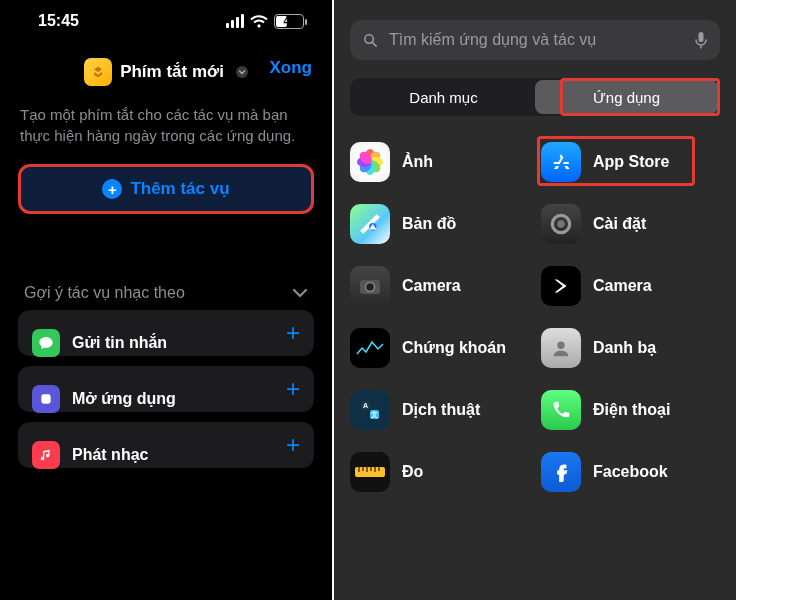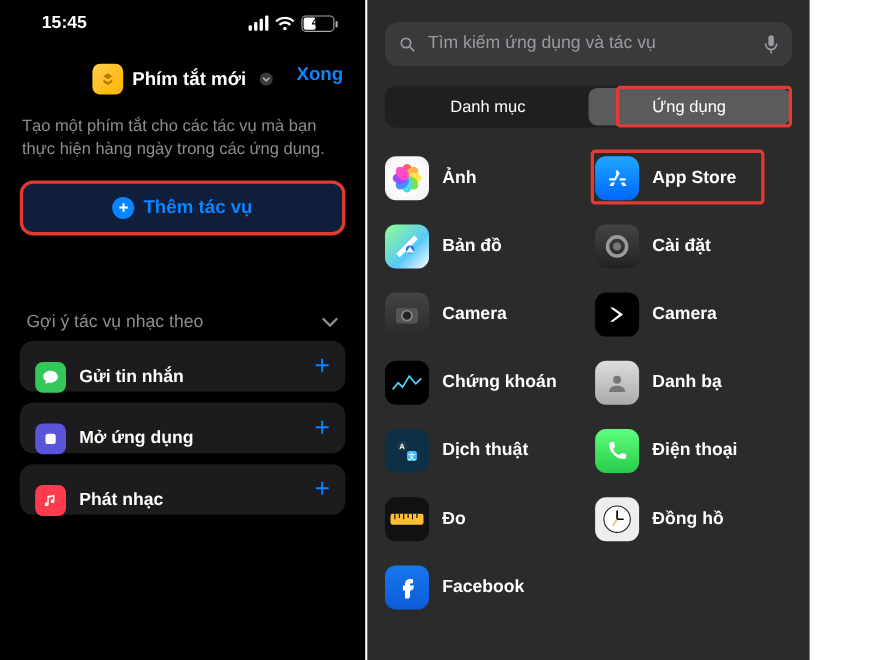--- a/index.html
+++ b/index.html
@@ -314,31 +314,20 @@
                 <line x1="13" y1="3" x2="13" y2="8"></line>
                 <line x1="17" y1="3" x2="17" y2="7"></line>
                 <line x1="21" y1="3" x2="21" y2="8"></line>
                 <line x1="25" y1="3" x2="25" y2="7"></line>
               </g>
             </svg>
         </span>
         <span class="app-name">Đo</span>
       </div>
       <div class="app-cell">
-        <span class="app-icon bg-clock">
-          <svg width="28" height="28" viewBox="0 0 28 28">
-              <circle cx="14" cy="14" r="12" fill="#fff" stroke="#222" stroke-width="1"></circle>
-              <line x1="14" y1="14" x2="14" y2="6" stroke="#000" stroke-width="1.5"></line>
-              <line x1="14" y1="14" x2="20" y2="14" stroke="#000" stroke-width="1.5"></line>
-              <line x1="14" y1="14" x2="10" y2="20" stroke="#ff9500" stroke-width="1"></line>
-            </svg>
-        </span>
-        <span class="app-name">Đồng hồ</span>
-      </div>
-      <div class="app-cell">
         <span class="app-icon bg-fb">
           <svg width="22" height="22" viewBox="0 0 24 24">
               <path fill="#fff" d="M15 8h3V4h-3c-2.2 0-4 1.8-4 4v2H8v4h3v8h4v-8h3l1-4h-4V8c0-.6.4 0 0 0z"></path>
               <path fill="#fff" d="M14 4h3v4h-2c-.6 0-1 .4-1 1v2h3l-.5 4H14v8h-4v-8H8v-4h2V9c0-2.8 1.8-5 4-5z"></path>
             </svg>
         </span>
         <span class="app-name">Facebook</span>
       </div>
     </div>
   </div>

